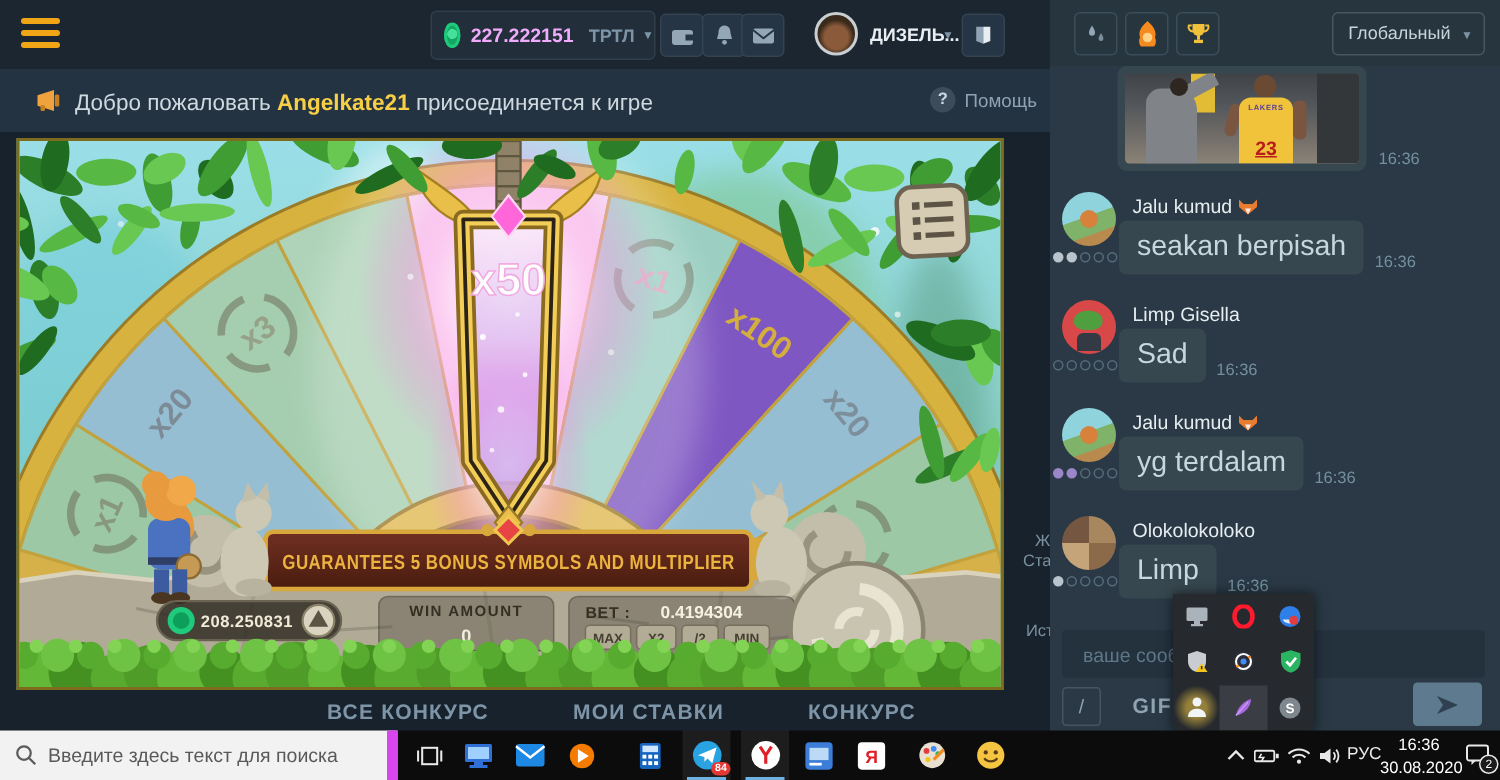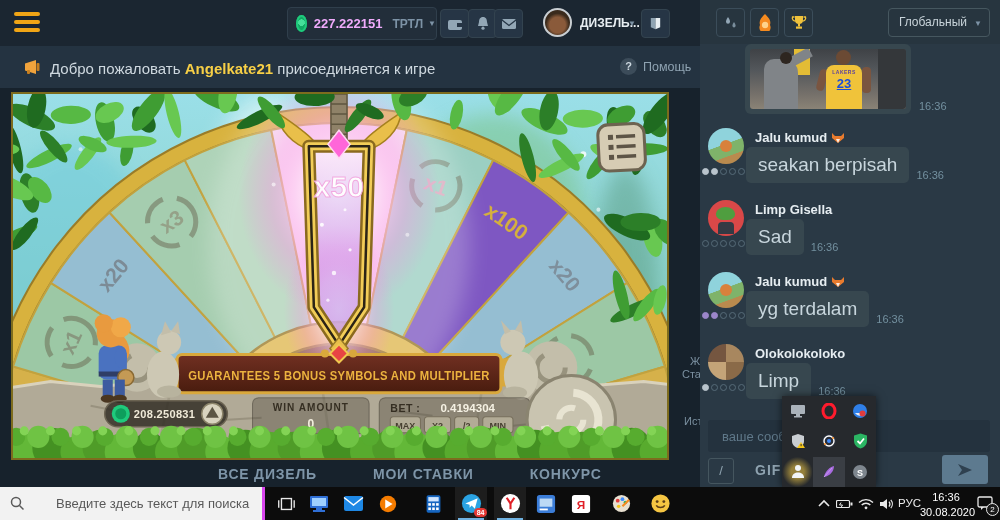--- a/index.html
+++ b/index.html
@@ -48,54 +48,54 @@
   .gif-bubble{background:#37474f;border-radius:6px;padding:5px;}
   .gifscene{position:relative;width:156px;height:60px;border-radius:3px;overflow:hidden;background:linear-gradient(180deg,#3f4246 0,#53575b 35%,#75706a 75%,#8a8376 100%);}
   .g-board{position:absolute;right:0;top:0;width:28px;height:100%;background:#34373a;}
   .g-extra{position:absolute;left:44px;top:0;width:16px;height:26px;background:#e3bc35;}
   .g-hoodie{position:absolute;left:14px;top:10px;width:34px;height:50px;background:#808488;border-radius:10px 14px 0 0;}
   .g-hoodarm{position:absolute;left:36px;top:4px;width:26px;height:10px;background:#808488;transform:rotate(-28deg);}
   .g-hoodhead{position:absolute;left:30px;top:3px;width:12px;height:12px;background:#2e2620;border-radius:50%;}
   .g-lhead{position:absolute;left:86px;top:1px;width:15px;height:15px;background:#6b4a34;border-radius:50%;}
   .g-lebron{position:absolute;left:76px;top:16px;width:36px;height:44px;background:#f0c33a;border-radius:8px 8px 0 0;}
   .g-lab{color:#5a3f9e;font-size:5px;font-weight:bold;text-align:center;margin-top:4px;letter-spacing:.5px;}
-  .g-num{color:#1d4ed8;font-weight:bold;font-size:13px;text-align:center;margin-top:1px;text-decoration:underline;}
+  .g-num{color:#b91c1c;font-weight:bold;font-size:13px;text-align:center;margin-top:16px;text-decoration:underline;}
   .g-larm{position:absolute;left:112px;top:18px;width:9px;height:26px;background:#7a5540;border-radius:4px;}
   .g-larm2{position:absolute;left:68px;top:20px;width:8px;height:22px;background:#7a5540;border-radius:4px;transform:rotate(14deg);}
   .msg{position:relative;margin:0 0 10px 0;min-height:62px;}
   .m-avcol{position:absolute;left:8px;top:0;width:40px;}
   .m-av{display:block;width:36px;height:36px;border-radius:50%;overflow:hidden;position:relative;cursor:pointer;}
   .av-jalu{background:linear-gradient(160deg,#8fd3dc 0 45%,#7fb36a 46% 72%,#b98a4e 73%);}
   .av-jalu:after{content:"";position:absolute;left:12px;top:12px;width:12px;height:12px;border-radius:50%;background:#d8813c;}
   .av-gisella{background:#d94848;}
   .av-gisella:before{content:"";position:absolute;left:8px;top:7px;width:19px;height:13px;border-radius:50% 50% 40% 40%;background:#4f9e3f;}
   .av-gisella:after{content:"";position:absolute;left:10px;top:22px;width:16px;height:12px;background:#343a44;border-radius:4px 4px 0 0;}
   .av-olo{background:conic-gradient(#a8875f 0 25%,#8a6a48 25% 50%,#c4a478 50% 75%,#755640 75%);}
   .m-medals{display:flex;gap:2px;margin:4px 0 0 -6px;}
   .m-medals i{width:7px;height:7px;border-radius:50%;border:1.5px solid #566b78;box-sizing:border-box;}
   .m-body{margin-left:46px;}
-  .m-name{padding-left:9px;color:#e6edf1;font-size:13px;font-weight:bold;height:19px;display:flex;align-items:center;gap:4px;}
+  .m-name{padding-left:9px;color:#e6edf1;font-size:13px;font-weight:normal;height:19px;display:flex;align-items:center;gap:4px;}
   .m-line{display:flex;align-items:flex-end;gap:7px;}
   .m-bubble{background:#37474f;border-radius:5px;padding:7px 12px;color:#c8d6dd;font-size:19px;}
   .m-time{color:#73909f;font-size:11px;padding-bottom:2px;}
   .chat-input{position:absolute;left:8px;top:420px;width:268px;height:32px;background:#24323e;border:none;border-radius:3px;color:#a9bcc8;font-size:13px;padding:0 0 0 14px;font-family:"Liberation Sans",sans-serif;}
   .chat-input::placeholder{color:#5f7889;}
   .slash-btn{position:absolute;left:8px;top:458px;width:24px;height:24px;border:1px solid #45565f;border-radius:3px;color:#8fa3b0;font-size:13px;text-align:center;line-height:24px;cursor:pointer;}
   .gif-btn{position:absolute;left:55px;top:462px;color:#8fa3b0;font-weight:bold;font-size:14px;letter-spacing:1px;cursor:pointer;}
   .send-btn{position:absolute;right:12px;top:455px;width:46px;height:29px;background:#5d7a8f;border-radius:3px;display:flex;align-items:center;justify-content:center;cursor:pointer;}
 
   
   .tray-popup{position:absolute;left:782px;top:396px;width:94px;height:91px;background:#26292d;box-shadow:0 0 8px rgba(0,0,0,.6);z-index:9;display:grid;grid-template-columns:repeat(3,1fr);grid-template-rows:repeat(3,1fr);}
   .tp-cell{display:flex;align-items:center;justify-content:center;cursor:pointer;}
   .tp-hl{background:#3a3e44;}
   .tp-glow{background:radial-gradient(circle,rgba(240,200,70,.55) 0 30%,rgba(240,200,70,0) 70%);}
 
   
   .taskbar{position:absolute;left:0;top:487px;width:1000px;height:33px;background:#0c0c0c;z-index:10;}
-  .tb-search{position:absolute;left:0;top:0;width:265px;height:33px;background:#f2f2f2;border:none;border-right:3px solid #d946ef;padding:0 0 0 56px;font-size:13px;color:#333;font-family:"Liberation Sans",sans-serif;box-sizing:border-box;}
+  .tb-search{position:absolute;left:0;top:0;width:265px;height:33px;background:#f2f2f2;border:none;border-right:7px solid #d946ef;padding:0 0 0 32px;font-size:13px;color:#333;font-family:"Liberation Sans",sans-serif;box-sizing:border-box;}
   .tb-search::placeholder{color:#595959;}
   .tb-mag{position:absolute;left:10px;top:9px;}
   .tb-ico{position:absolute;top:0;width:32px;height:33px;display:flex;align-items:center;justify-content:center;cursor:pointer;}
   .tb-open{background:rgba(255,255,255,.07);}
   .tb-open:after{content:"";position:absolute;left:3px;right:3px;bottom:0;height:2.5px;background:#6fb1e0;}
   .tg-badge{position:absolute;right:0px;bottom:3px;background:#e53935;color:#fff;font-size:7px;font-weight:bold;border-radius:6px;padding:1px 2.5px;line-height:1;}
   .tray-txt{position:absolute;color:#ececec;font-size:11.5px;cursor:default;}
   .clock{position:absolute;left:920px;top:3px;width:52px;color:#fff;font-size:11px;line-height:1.35;text-align:center;cursor:default;}
   .ac-badge{position:absolute;left:986px;top:16px;width:11px;height:11px;background:#1b1b1b;border:1px solid #e8e8e8;border-radius:50%;color:#fff;font-size:8px;text-align:center;line-height:11px;}
 </style>
@@ -511,21 +511,21 @@
           <rect x="595" y="50" width="5" height="5"></rect>
             <rect x="603" y="50.5" width="19" height="3.5"></rect>
           <rect x="595" y="60" width="5" height="5"></rect>
             <rect x="603" y="60.5" width="19" height="3.5"></rect>
         </g>
       </g>
     </svg>
   </div>
 
   <div class="tabs">
-    <span>ВСЕ ДИЗЕЛЬ</span>
+    <span>ВСЕ КОНКУРС</span>
     <span>МОИ СТАВКИ</span>
     <span>КОНКУРС</span>
   </div>
   <span class="side-lab" style="left:690px;top:355px;">Ж</span>
   <span class="side-lab" style="left:682px;top:368px;">Стат</span>
   <span class="side-lab" style="left:684px;top:415px;">Ист</span>
 
   <div class="chat">
     <div class="chat-head">
       <div class="ch-btn" style="left:16px;">

